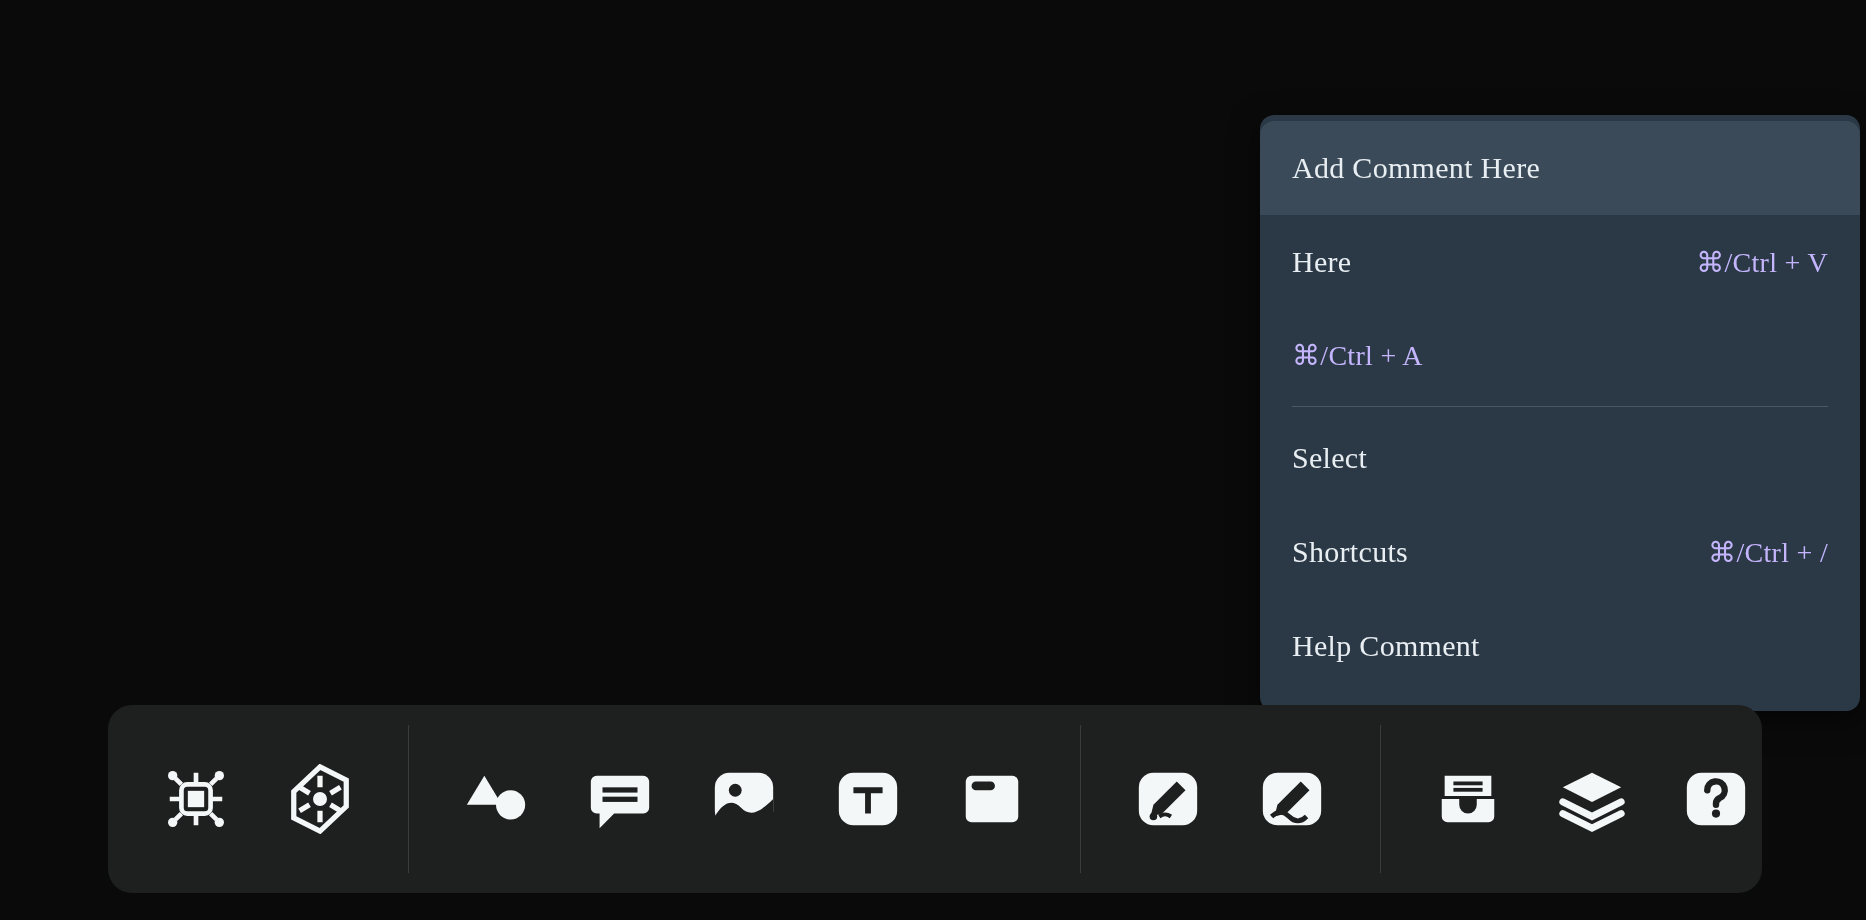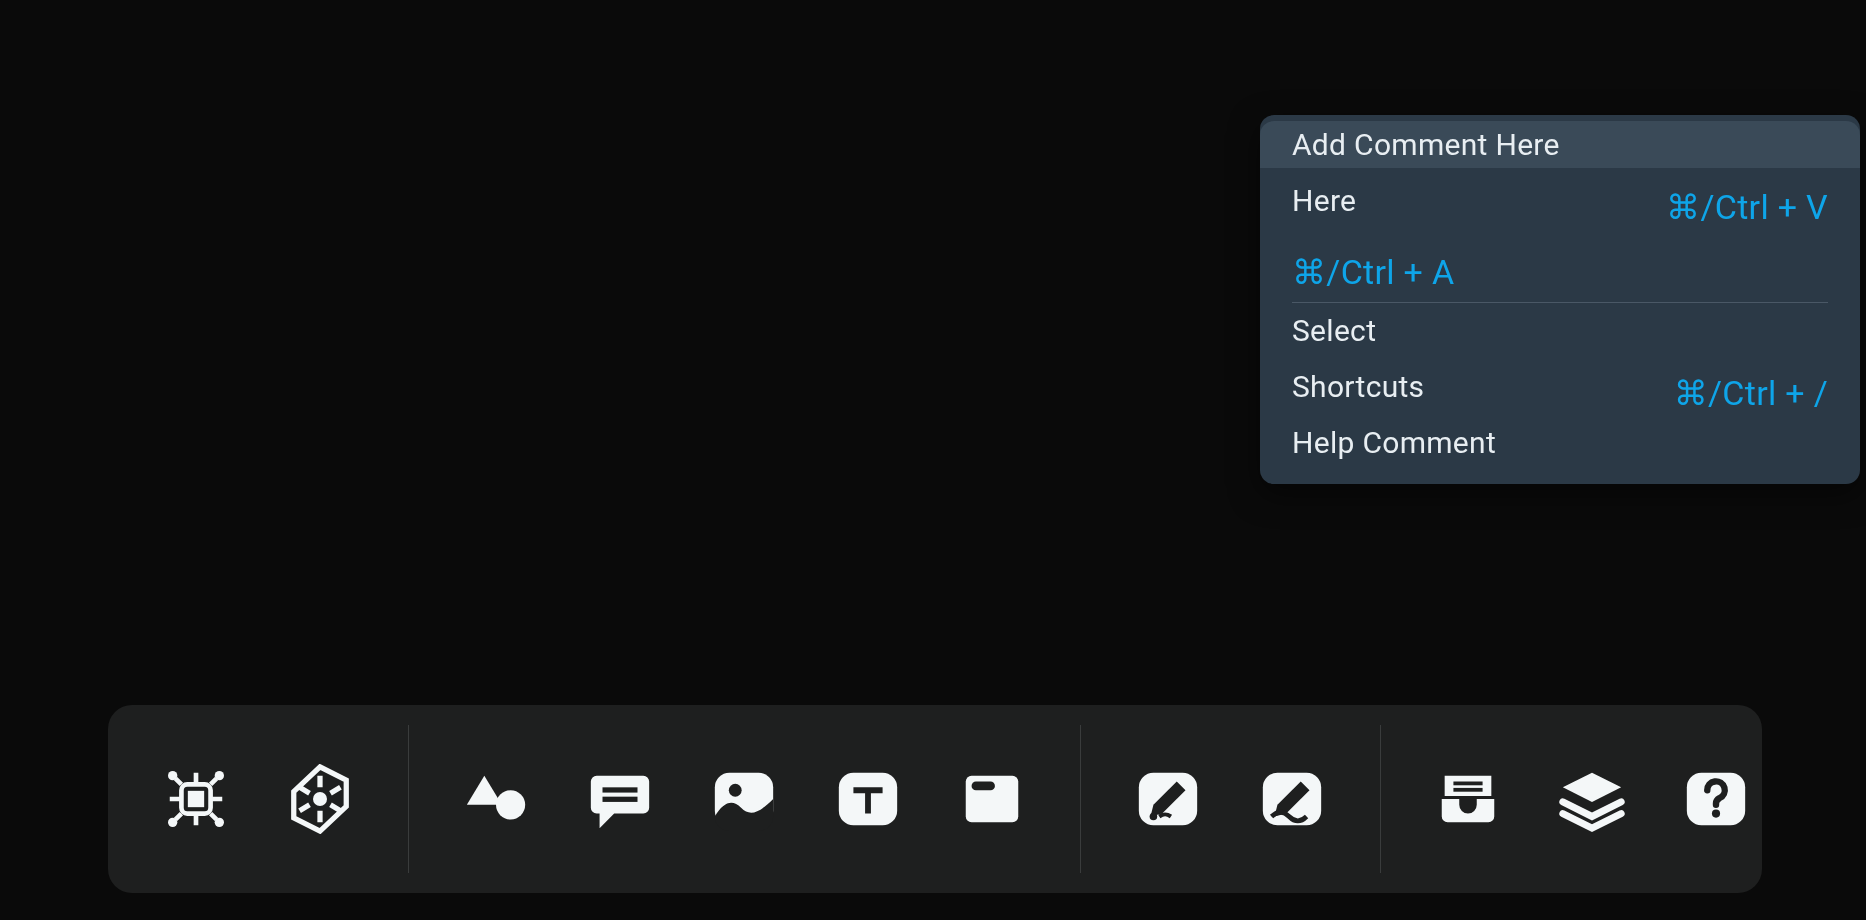--- a/index.html
+++ b/index.html
@@ -21,34 +21,34 @@
     width: 600px;
     background: #2b3946;
     border-radius: 14px;
     padding: 6px 0 18px 0;
     box-shadow: 0 10px 30px rgba(0,0,0,.5);
   }
   .cm-row {
     display: flex;
     align-items: center;
     justify-content: space-between;
-    padding: 6px 32px;
+    padding: 30px 32px;
     font-size: 30px;
     letter-spacing: .3px;
     cursor: pointer;
+    font-family: Liberation Serif, serif;
   }
   .cm-row.highlight {
     background: #3a4a58;
     border-top-left-radius: 14px;
     border-top-right-radius: 14px;
   }
   .cm-row .shortcut {
-    color: #0ea5e9;
-    font-size: 34px;
-    margin-top: 13px;
+    color: #c4b5fd;
+    font-size: 28px;
   }
   .cm-divider {
     height: 1px;
     background: #4a5866;
     margin: 4px 32px;
   }
 
   
   .toolbar {
     position: absolute;

